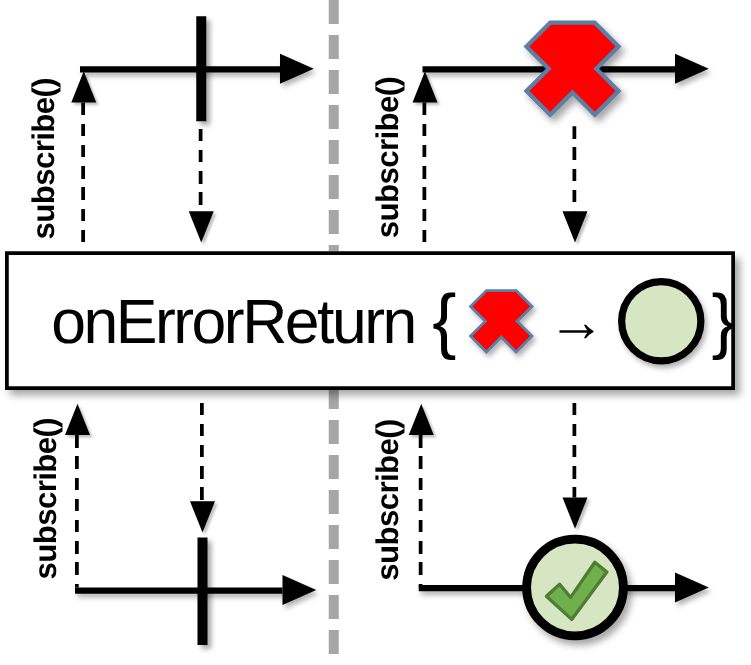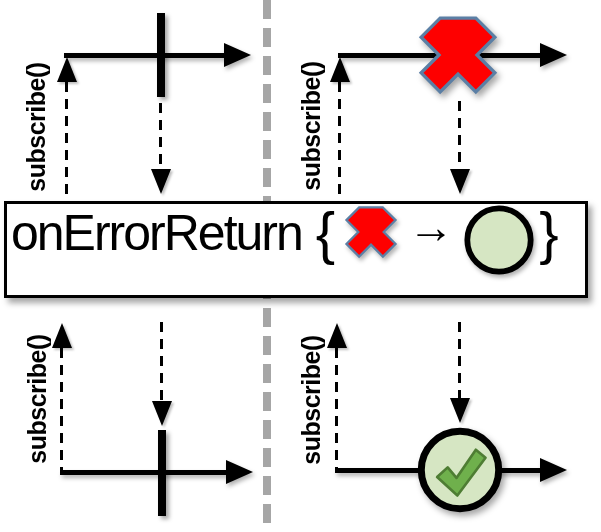--- a/index.html
+++ b/index.html
@@ -47,24 +47,24 @@
   .complete-bar{
     position:absolute;width:8px;background:var(--line);z-index:3;
     filter:drop-shadow(3px 3px 2px rgba(0,0,0,.35));
   }
   .marker-svg{position:absolute;z-index:3;filter:drop-shadow(3px 4px 3px rgba(0,0,0,.35));}
   .x-path{fill:var(--error-red);stroke:var(--error-stroke);stroke-width:4px;}
   .marble-circle{fill:var(--marble-green);stroke:var(--line);stroke-width:8px;}
   .check-path{fill:var(--check-green);stroke:var(--check-dark);stroke-width:3px;stroke-linejoin:round;}
   
   .op-box{
-    position:absolute;left:4px;top:201px;width:584px;height:97px;z-index:5;
+    position:absolute;left:4px;top:201px;width:584px;height:111px;z-index:5;
     background:var(--box-bg);border:3px solid var(--line);
     box-shadow:4px 5px 6px rgba(0,0,0,.35);
-    display:flex;align-items:flex-start;padding-left:4px;
+    display:flex;align-items:center;padding-left:34px;
   }
   .op-label{font-size:50px;letter-spacing:-2px;color:var(--line);}
   .brace{font-size:58px;font-weight:400;color:var(--line);line-height:1;}
   .brace-open{margin-left:14px;margin-right:8px;}
   .brace-close{margin-left:4px;}
   .map-arrow{font-size:46px;color:var(--line);margin:0 9px;line-height:1;}
   .inline-icon{filter:drop-shadow(2px 3px 2px rgba(0,0,0,.3));flex:none;}
 </style>
 </head>
 <body>

